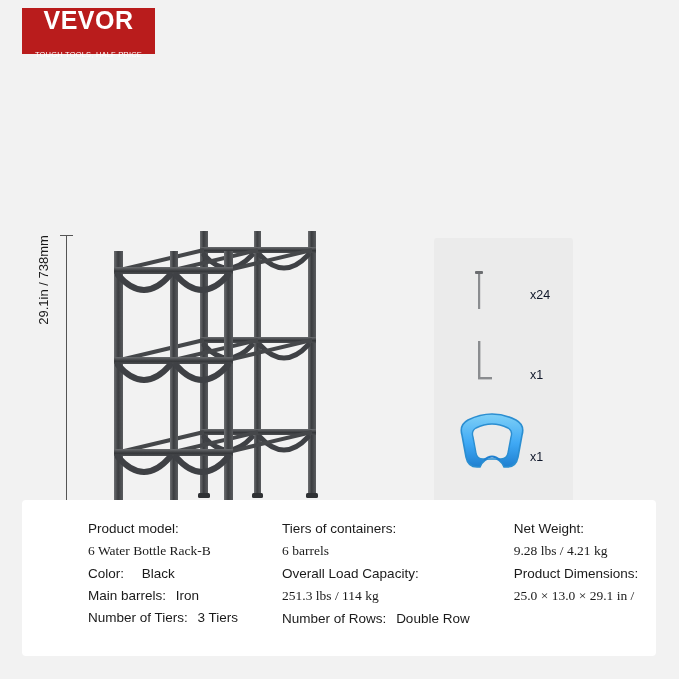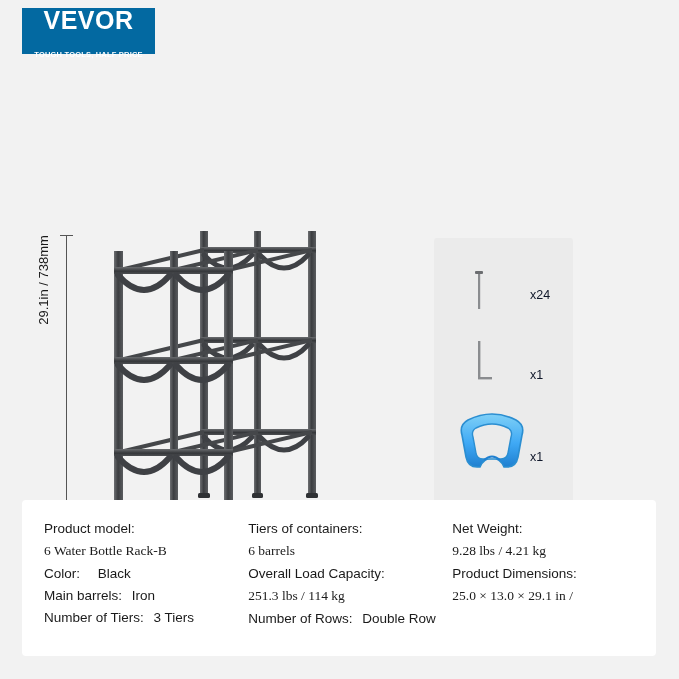--- a/index.html
+++ b/index.html
@@ -9,39 +9,38 @@
     background: #f2f2f2;
     font-family: "Liberation Sans", sans-serif;
     color: #1a1a1a;
     position: relative;
     overflow: hidden;
   }
   
   .logo {
     position: absolute; left: 22px; top: 8px;
     width: 133px; height: 46px;
-    background: #0369a1;
+    background: #b91c1c;
     display: flex; flex-direction: column;
     align-items: center; justify-content: space-between;
   }
   .logo-word {
     color: #ffffff;
     font-weight: bold;
     font-size: 25px;
     letter-spacing: 0.5px;
     line-height: 1;
     font-family: "Liberation Sans", sans-serif;
   }
   .logo-tag {
     margin-top: 17px;
     color: #ffffff;
     font-size: 7.5px;
     letter-spacing: 0.2px;
     font-family: "Liberation Sans", sans-serif;
-    font-weight: bold;
   }
 
   
   .illus { position: absolute; left: 0; top: 95px; width: 679px; height: 390px; }
 
   
   .dim-v-line {
     position: absolute; left: 66px; top: 140px;
     width: 1px; height: 272px; background: #555;
   }
@@ -99,21 +98,21 @@
   .spec {
     position: absolute; left: 22px; top: 500px;
     width: 634px; height: 156px;
     background: #ffffff;
     border-radius: 4px;
   }
   .spec-cols {
     position: absolute; left: 22px; top: 18px; right: 12px; bottom: 8px;
     display: flex; gap: 0px;
   }
-  .spec-col { width: 213px; }
+  .spec-col { width: 213px; margin-left: 44px; }
   .spec-col:nth-child(3) { width: 200px; }
   .spec-line {
     font-size: 13.5px;
     line-height: 22px;
     color: #1a1a1a;
     white-space: nowrap;
   }
   .spec-line.val { margin-bottom: 1px; font-family: Liberation Serif, serif; }
 </style>
 </head>

